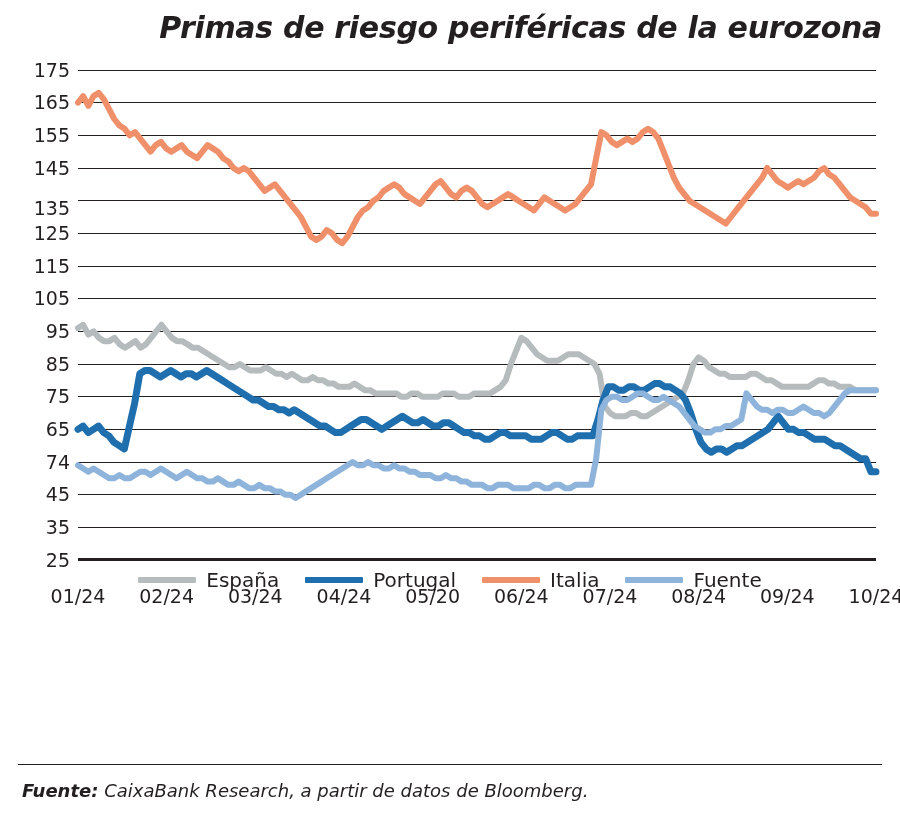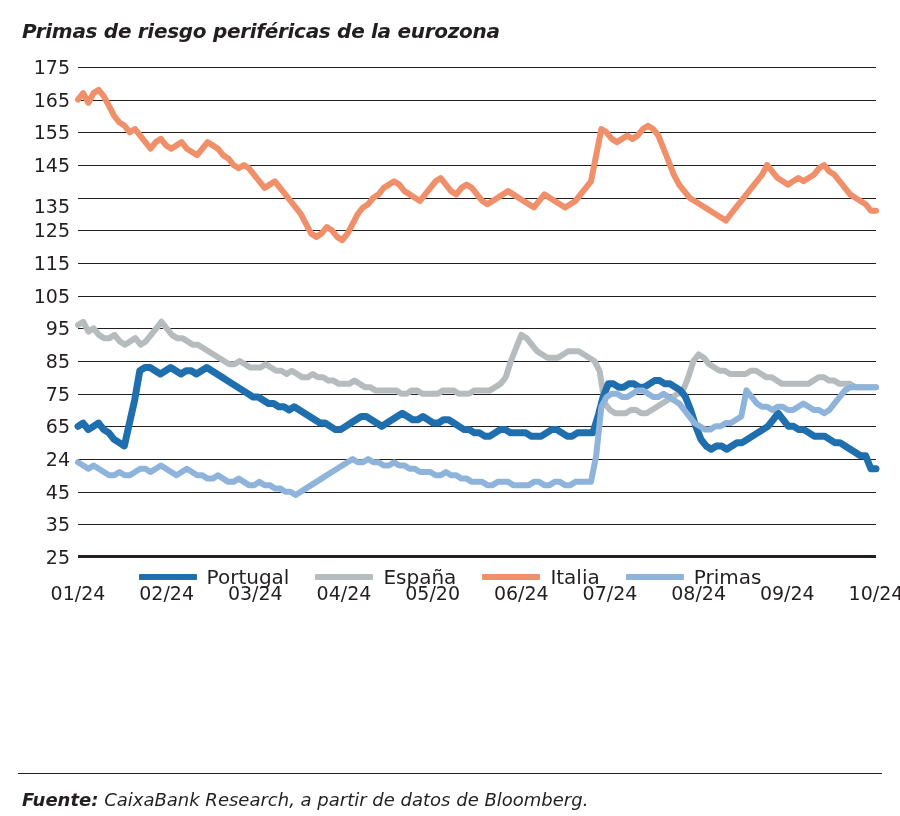--- a/index.html
+++ b/index.html
@@ -19,25 +19,26 @@
     position: relative;
     width: 900px;
     height: 816px;
     box-sizing: border-box;
     padding: 0 18px;
   }
   .title {
     font-family: "DejaVu Sans", sans-serif;
     font-weight: bold;
     font-style: italic;
-    font-size: 20px;
+    font-size: 30px;
     letter-spacing: -0.3px;
     color: #231f20;
-    margin: 20px 0 0 4px;
+    margin: 11px 0 0 4px;
     line-height: 1.15;
+    text-align: right;
   }
   .subtitle {
     font-family: "DejaVu Sans", sans-serif;
     font-style: italic;
     font-size: 22px;
     color: #231f20;
     margin: 8px 0 0 4px;
     line-height: 1.35;
     max-width: 800px;
   }
@@ -173,21 +174,21 @@
             <div class="gridline" style="top: 26.6667%;"></div>
             <div class="gridline" style="top: 20%;"></div>
             <div class="gridline" style="top: 13.3333%;"></div>
             <div class="gridline" style="top: 6.66667%;"></div>
             <div class="gridline" style="top: 0%;"></div>
           </div>
         <div id="yticks">
             <div class="ytick" style="top: 100%;">25</div>
             <div class="ytick" style="top: 93.3333%;">35</div>
             <div class="ytick" style="top: 86.6667%;">45</div>
-            <div class="ytick" style="top: 80%;">24</div>
+            <div class="ytick" style="top: 80%;">74</div>
             <div class="ytick" style="top: 73.3333%;">65</div>
             <div class="ytick" style="top: 66.6667%;">75</div>
             <div class="ytick" style="top: 60%;">85</div>
             <div class="ytick" style="top: 53.3333%;">95</div>
             <div class="ytick" style="top: 46.6667%;">105</div>
             <div class="ytick" style="top: 40%;">115</div>
             <div class="ytick" style="top: 33.3333%;">125</div>
             <div class="ytick" style="top: 26.6667%; margin-top: 8px;">135</div>
             <div class="ytick" style="top: 20%;">145</div>
             <div class="ytick" style="top: 13.3333%;">155</div>
@@ -211,34 +212,34 @@
             <polyline points="0.00,66.67 6.49,53.33 12.99,73.33 19.48,53.33 25.97,46.67 32.47,60.00 38.96,80.00 45.45,100.00 51.95,113.33 58.44,120.00 64.94,133.33 71.43,126.67 77.92,140.00 84.42,153.33 90.91,166.67 97.40,153.33 103.90,146.67 110.39,160.00 116.88,166.67 123.38,160.00 129.87,153.33 136.36,166.67 142.86,173.33 149.35,180.00 155.84,166.67 162.34,153.33 168.83,160.00 175.32,166.67 181.82,180.00 188.31,186.67 194.81,200.00 201.30,206.67 207.79,200.00 214.29,206.67 220.78,220.00 227.27,233.33 233.77,246.67 240.26,240.00 246.75,233.33 253.25,246.67 259.74,260.00 266.23,273.33 272.73,286.67 279.22,300.00 285.71,320.00 292.21,340.00 298.70,346.67 305.19,340.00 311.69,326.67 318.18,333.33 324.68,346.67 331.17,353.33 337.66,340.00 344.16,320.00 350.65,300.00 357.14,286.67 363.64,280.00 370.13,266.67 376.62,260.00 383.12,246.67 389.61,240.00 396.10,233.33 402.60,240.00 409.09,253.33 415.58,260.00 422.08,266.67 428.57,273.33 435.06,260.00 441.56,246.67 448.05,233.33 454.55,226.67 461.04,240.00 467.53,253.33 474.03,260.00 480.52,246.67 487.01,240.00 493.51,246.67 500.00,260.00 506.49,273.33 512.99,280.00 519.48,273.33 525.97,266.67 532.47,260.00 538.96,253.33 545.45,260.00 551.95,266.67 558.44,273.33 564.94,280.00 571.43,286.67 577.92,273.33 584.42,260.00 590.91,266.67 597.40,273.33 603.90,280.00 610.39,286.67 616.88,280.00 623.38,273.33 629.87,260.00 636.36,246.67 642.86,233.33 649.35,180.00 655.84,126.67 662.34,133.33 668.83,146.67 675.32,153.33 681.82,146.67 688.31,140.00 694.81,146.67 701.30,140.00 707.79,126.67 714.29,120.00 720.78,126.67 727.27,140.00 733.77,166.67 740.26,193.33 746.75,220.00 753.25,240.00 759.74,253.33 766.23,266.67 772.73,273.33 779.22,280.00 785.71,286.67 792.21,293.33 798.70,300.00 805.19,306.67 811.69,313.33 818.18,300.00 824.68,286.67 831.17,273.33 837.66,260.00 844.16,246.67 850.65,233.33 857.14,220.00 863.64,200.00 870.13,213.33 876.62,226.67 883.12,233.33 889.61,240.00 896.10,233.33 902.60,226.67 909.09,233.33 915.58,226.67 922.08,220.00 928.57,206.67 935.06,200.00 941.56,213.33 948.05,220.00 954.55,233.33 961.04,246.67 967.53,260.00 974.03,266.67 980.52,273.33 987.01,280.00 993.51,293.33 1000.00,293.33" fill="none" stroke="#f0906a" stroke-width="6" stroke-linejoin="round" stroke-linecap="round" vector-effect="non-scaling-stroke"></polyline>
             <polyline points="0.00,526.67 6.54,520.00 13.07,540.00 19.61,533.33 26.14,546.67 32.68,553.33 39.22,553.33 45.75,546.67 52.29,560.00 58.82,566.67 65.36,560.00 71.90,553.33 78.43,566.67 84.97,560.00 91.50,546.67 98.04,533.33 104.58,520.00 111.11,533.33 117.65,546.67 124.18,553.33 130.72,553.33 137.25,560.00 143.79,566.67 150.33,566.67 156.86,573.33 163.40,580.00 169.93,586.67 176.47,593.33 183.01,600.00 189.54,606.67 196.08,606.67 202.61,600.00 209.15,606.67 215.69,613.33 222.22,613.33 228.76,613.33 235.29,606.67 241.83,613.33 248.37,620.00 254.90,620.00 261.44,626.67 267.97,620.00 274.51,626.67 281.05,633.33 287.58,633.33 294.12,626.67 300.65,633.33 307.19,633.33 313.73,640.00 320.26,640.00 326.80,646.67 333.33,646.67 339.87,646.67 346.41,640.00 352.94,646.67 359.48,653.33 366.01,653.33 372.55,660.00 379.08,660.00 385.62,660.00 392.16,660.00 398.69,660.00 405.23,666.67 411.76,666.67 418.30,660.00 424.84,660.00 431.37,666.67 437.91,666.67 444.44,666.67 450.98,666.67 457.52,660.00 464.05,660.00 470.59,660.00 477.12,666.67 483.66,666.67 490.20,666.67 496.73,660.00 503.27,660.00 509.80,660.00 516.34,660.00 522.88,653.33 529.41,646.67 535.95,633.33 542.48,600.00 549.02,573.33 555.56,546.67 562.09,553.33 568.63,566.67 575.16,580.00 581.70,586.67 588.24,593.33 594.77,593.33 601.31,593.33 607.84,586.67 614.38,580.00 620.92,580.00 627.45,580.00 633.99,586.67 640.52,593.33 647.06,600.00 653.59,620.00 660.13,686.67 666.67,700.00 673.20,706.67 679.74,706.67 686.27,706.67 692.81,700.00 699.35,700.00 705.88,706.67 712.42,706.67 718.95,700.00 725.49,693.33 732.03,686.67 738.56,680.00 745.10,673.33 751.63,666.67 758.17,660.00 764.71,633.33 771.24,600.00 777.78,586.67 784.31,593.33 790.85,606.67 797.39,613.33 803.92,620.00 810.46,620.00 816.99,626.67 823.53,626.67 830.07,626.67 836.60,626.67 843.14,620.00 849.67,620.00 856.21,626.67 862.75,633.33 869.28,633.33 875.82,640.00 882.35,646.67 888.89,646.67 895.42,646.67 901.96,646.67 908.50,646.67 915.03,646.67 921.57,640.00 928.10,633.33 934.64,633.33 941.18,640.00 947.71,640.00 954.25,646.67 960.78,646.67 967.32,646.67 973.86,653.33 980.39,653.33 986.93,653.33 993.46,653.33 1000.00,653.33" fill="none" stroke="#b6bcbe" stroke-width="6" stroke-linejoin="round" stroke-linecap="round" vector-effect="non-scaling-stroke"></polyline>
             <polyline points="0.00,733.33 6.45,726.67 12.90,740.00 19.35,733.33 25.81,726.67 32.26,740.00 38.71,746.67 45.16,760.00 51.61,766.67 58.06,773.33 64.52,726.67 70.97,680.00 77.42,620.00 83.87,613.33 90.32,613.33 96.77,620.00 103.23,626.67 109.68,620.00 116.13,613.33 122.58,620.00 129.03,626.67 135.48,620.00 141.94,620.00 148.39,626.67 154.84,620.00 161.29,613.33 167.74,620.00 174.19,626.67 180.65,633.33 187.10,640.00 193.55,646.67 200.00,653.33 206.45,660.00 212.90,666.67 219.35,673.33 225.81,673.33 232.26,680.00 238.71,686.67 245.16,686.67 251.61,693.33 258.06,693.33 264.52,700.00 270.97,693.33 277.42,700.00 283.87,706.67 290.32,713.33 296.77,720.00 303.23,726.67 309.68,726.67 316.13,733.33 322.58,740.00 329.03,740.00 335.48,733.33 341.94,726.67 348.39,720.00 354.84,713.33 361.29,713.33 367.74,720.00 374.19,726.67 380.65,733.33 387.10,726.67 393.55,720.00 400.00,713.33 406.45,706.67 412.90,713.33 419.35,720.00 425.81,720.00 432.26,713.33 438.71,720.00 445.16,726.67 451.61,726.67 458.06,720.00 464.52,720.00 470.97,726.67 477.42,733.33 483.87,740.00 490.32,740.00 496.77,746.67 503.23,746.67 509.68,753.33 516.13,753.33 522.58,746.67 529.03,740.00 535.48,740.00 541.94,746.67 548.39,746.67 554.84,746.67 561.29,746.67 567.74,753.33 574.19,753.33 580.65,753.33 587.10,746.67 593.55,740.00 600.00,740.00 606.45,746.67 612.90,753.33 619.35,753.33 625.81,746.67 632.26,746.67 638.71,746.67 645.16,746.67 651.61,713.33 658.06,673.33 664.52,646.67 670.97,646.67 677.42,653.33 683.87,653.33 690.32,646.67 696.77,646.67 703.23,653.33 709.68,653.33 716.13,646.67 722.58,640.00 729.03,640.00 735.48,646.67 741.94,646.67 748.39,653.33 754.84,660.00 761.29,673.33 767.74,700.00 774.19,733.33 780.65,760.00 787.10,773.33 793.55,780.00 800.00,773.33 806.45,773.33 812.90,780.00 819.35,773.33 825.81,766.67 832.26,766.67 838.71,760.00 845.16,753.33 851.61,746.67 858.06,740.00 864.52,733.33 870.97,720.00 877.42,706.67 883.87,720.00 890.32,733.33 896.77,733.33 903.23,740.00 909.68,740.00 916.13,746.67 922.58,753.33 929.03,753.33 935.48,753.33 941.94,760.00 948.39,766.67 954.84,766.67 961.29,773.33 967.74,780.00 974.19,786.67 980.65,793.33 987.10,793.33 993.55,820.00 1000.00,820.00" fill="none" stroke="#1f6fae" stroke-width="7" stroke-linejoin="round" stroke-linecap="round" vector-effect="non-scaling-stroke"></polyline>
             <polyline points="0.00,806.67 6.49,813.33 12.99,820.00 19.48,813.33 25.97,820.00 32.47,826.67 38.96,833.33 45.45,833.33 51.95,826.67 58.44,833.33 64.94,833.33 71.43,826.67 77.92,820.00 84.42,820.00 90.91,826.67 97.40,820.00 103.90,813.33 110.39,820.00 116.88,826.67 123.38,833.33 129.87,826.67 136.36,820.00 142.86,826.67 149.35,833.33 155.84,833.33 162.34,840.00 168.83,840.00 175.32,833.33 181.82,840.00 188.31,846.67 194.81,846.67 201.30,840.00 207.79,846.67 214.29,853.33 220.78,853.33 227.27,846.67 233.77,853.33 240.26,853.33 246.75,860.00 253.25,860.00 259.74,866.67 266.23,866.67 272.73,873.33 279.22,866.67 285.71,860.00 292.21,853.33 298.70,846.67 305.19,840.00 311.69,833.33 318.18,826.67 324.68,820.00 331.17,813.33 337.66,806.67 344.16,800.00 350.65,806.67 357.14,806.67 363.64,800.00 370.13,806.67 376.62,806.67 383.12,813.33 389.61,813.33 396.10,806.67 402.60,813.33 409.09,813.33 415.58,820.00 422.08,820.00 428.57,826.67 435.06,826.67 441.56,826.67 448.05,833.33 454.55,833.33 461.04,826.67 467.53,833.33 474.03,833.33 480.52,840.00 487.01,840.00 493.51,846.67 500.00,846.67 506.49,846.67 512.99,853.33 519.48,853.33 525.97,846.67 532.47,846.67 538.96,846.67 545.45,853.33 551.95,853.33 558.44,853.33 564.94,853.33 571.43,846.67 577.92,846.67 584.42,853.33 590.91,853.33 597.40,846.67 603.90,846.67 610.39,853.33 616.88,853.33 623.38,846.67 629.87,846.67 636.36,846.67 642.86,846.67 649.35,793.33 655.84,693.33 662.34,673.33 668.83,666.67 675.32,666.67 681.82,673.33 688.31,673.33 694.81,666.67 701.30,660.00 707.79,660.00 714.29,666.67 720.78,673.33 727.27,673.33 733.77,666.67 740.26,673.33 746.75,680.00 753.25,686.67 759.74,700.00 766.23,713.33 772.73,726.67 779.22,733.33 785.71,740.00 792.21,740.00 798.70,733.33 805.19,733.33 811.69,726.67 818.18,726.67 824.68,720.00 831.17,713.33 837.66,660.00 844.16,673.33 850.65,686.67 857.14,693.33 863.64,693.33 870.13,700.00 876.62,693.33 883.12,693.33 889.61,700.00 896.10,700.00 902.60,693.33 909.09,686.67 915.58,693.33 922.08,700.00 928.57,700.00 935.06,706.67 941.56,700.00 948.05,686.67 954.55,673.33 961.04,660.00 967.53,653.33 974.03,653.33 980.52,653.33 987.01,653.33 993.51,653.33 1000.00,653.33" fill="none" stroke="#8fb4db" stroke-width="6" stroke-linejoin="round" stroke-linecap="round" vector-effect="non-scaling-stroke"></polyline>
           </svg>
       </div>
     </div>
 
     <div class="legend" id="legend">
         <div class="legend-item">
+          <span class="legend-swatch" style="background: rgb(182, 188, 190);"></span>
+          <span class="legend-label">España</span>
+        </div>
+        <div class="legend-item">
           <span class="legend-swatch" style="background: rgb(31, 111, 174);"></span>
           <span class="legend-label">Portugal</span>
         </div>
         <div class="legend-item">
-          <span class="legend-swatch" style="background: rgb(182, 188, 190);"></span>
-          <span class="legend-label">España</span>
-        </div>
-        <div class="legend-item">
           <span class="legend-swatch" style="background: rgb(240, 144, 106);"></span>
           <span class="legend-label">Italia</span>
         </div>
         <div class="legend-item">
           <span class="legend-swatch" style="background: rgb(143, 180, 219);"></span>
-          <span class="legend-label">Primas</span>
+          <span class="legend-label">Fuente</span>
         </div>
       </div>
   </div>
 
   <div class="source-rule"></div>
   <div class="source">
     <b>Fuente:</b>
     <span>CaixaBank Research, a partir de datos de Bloomberg.</span>
   </div>
 

